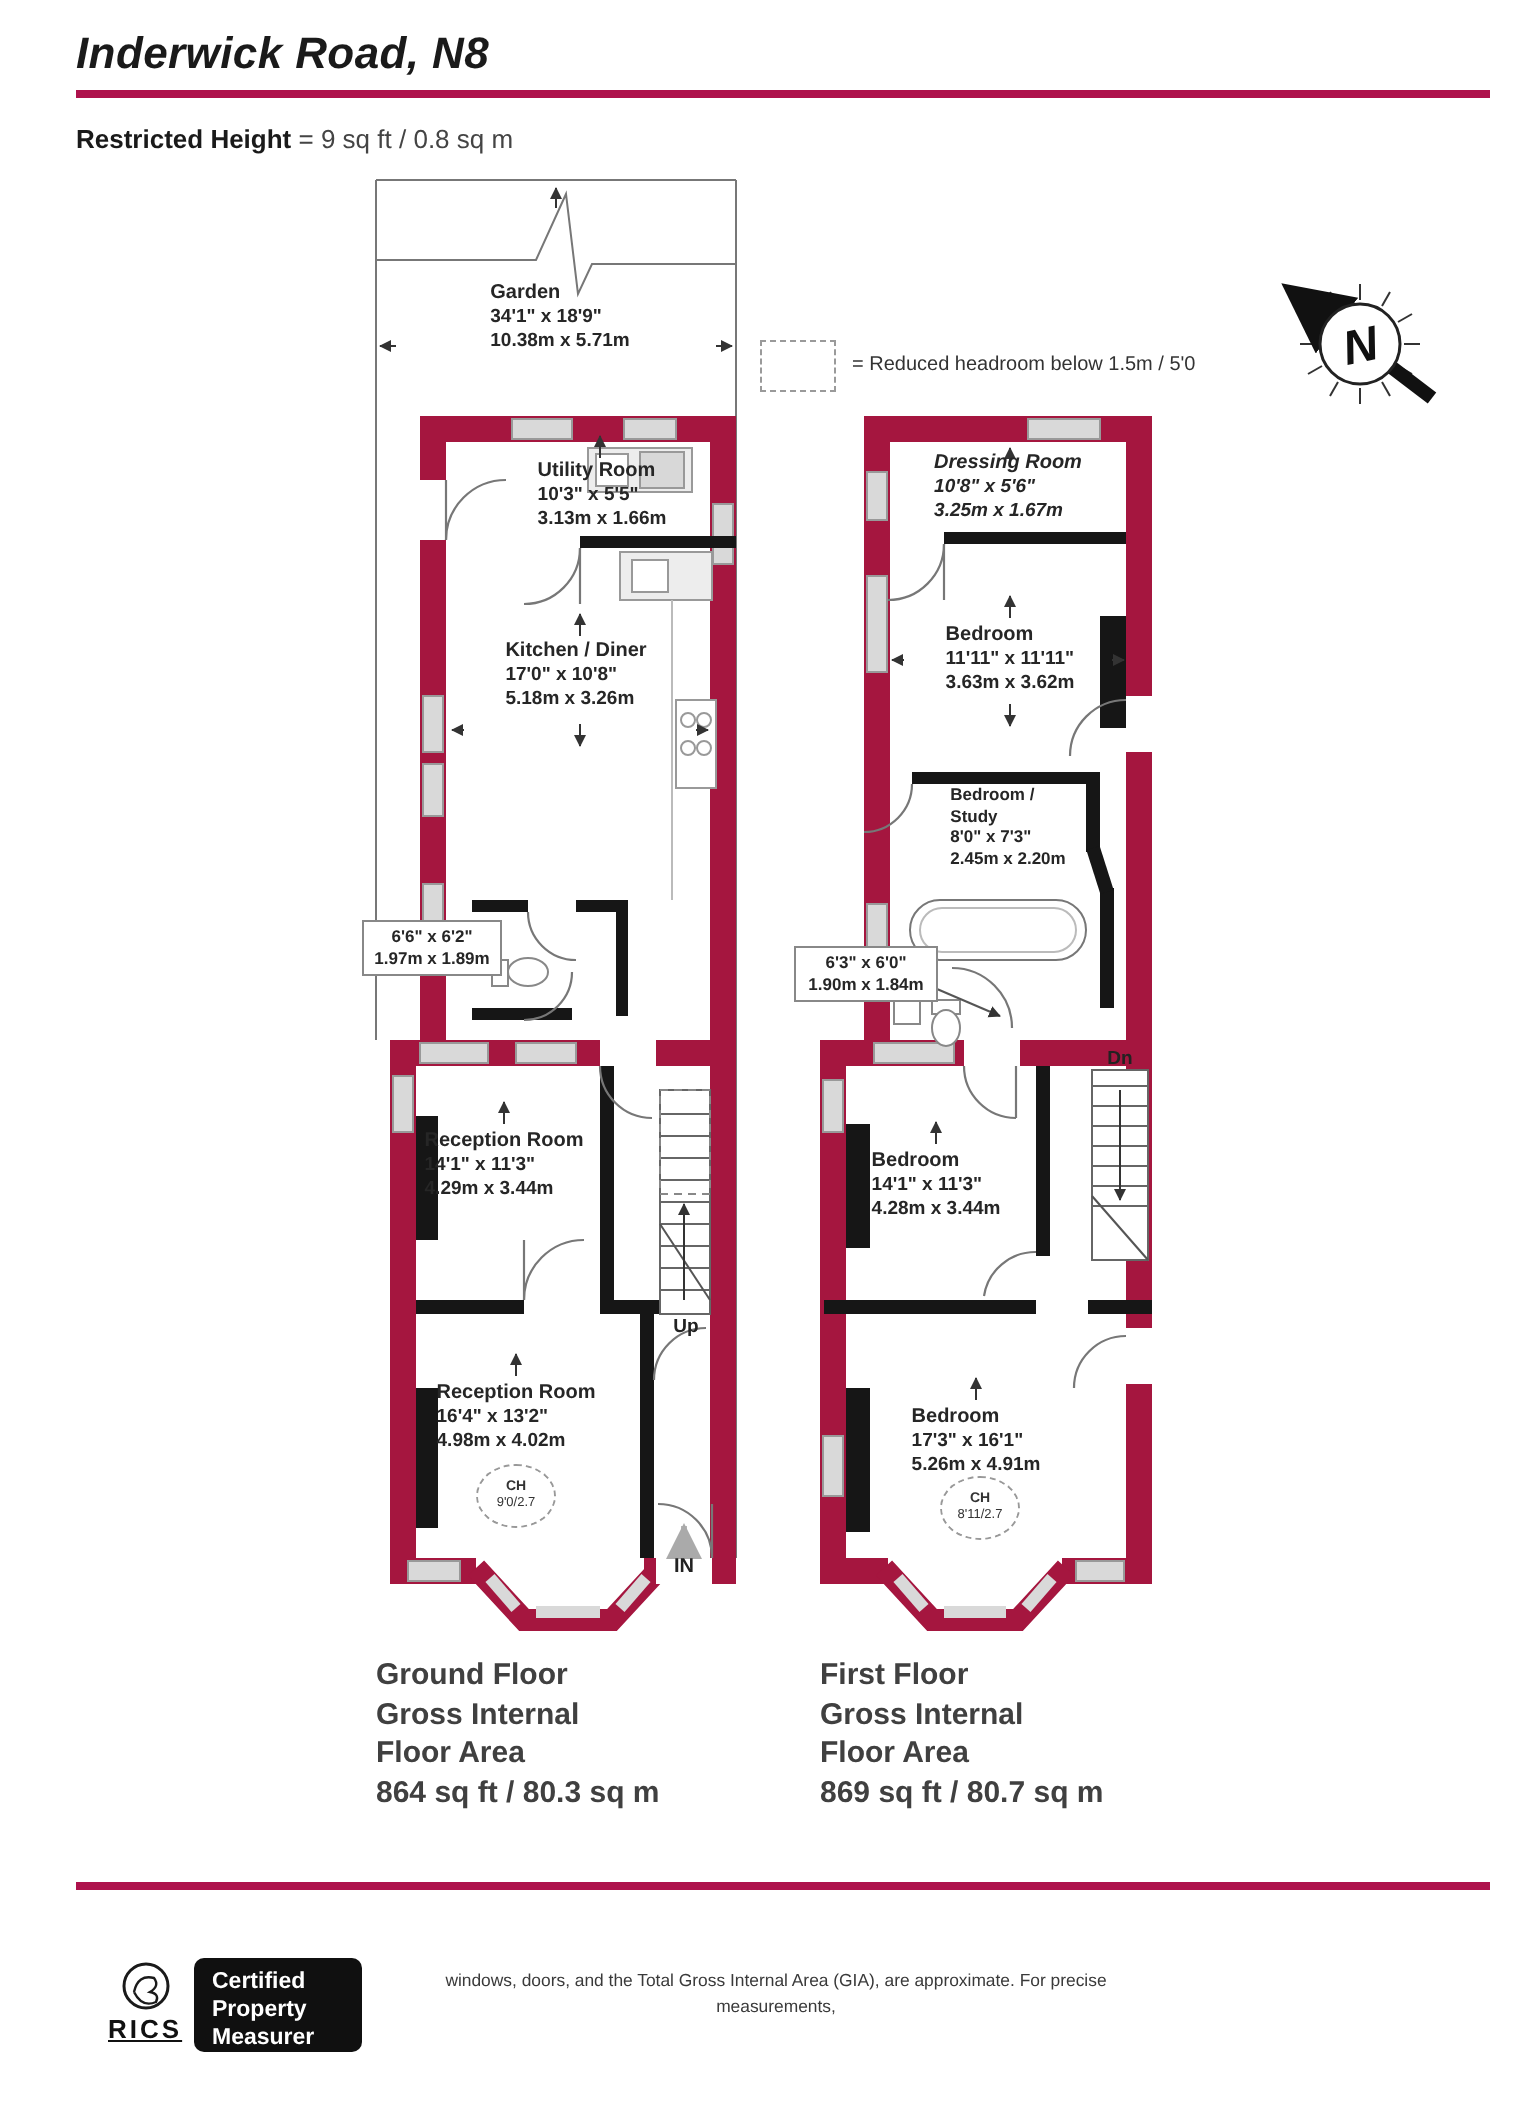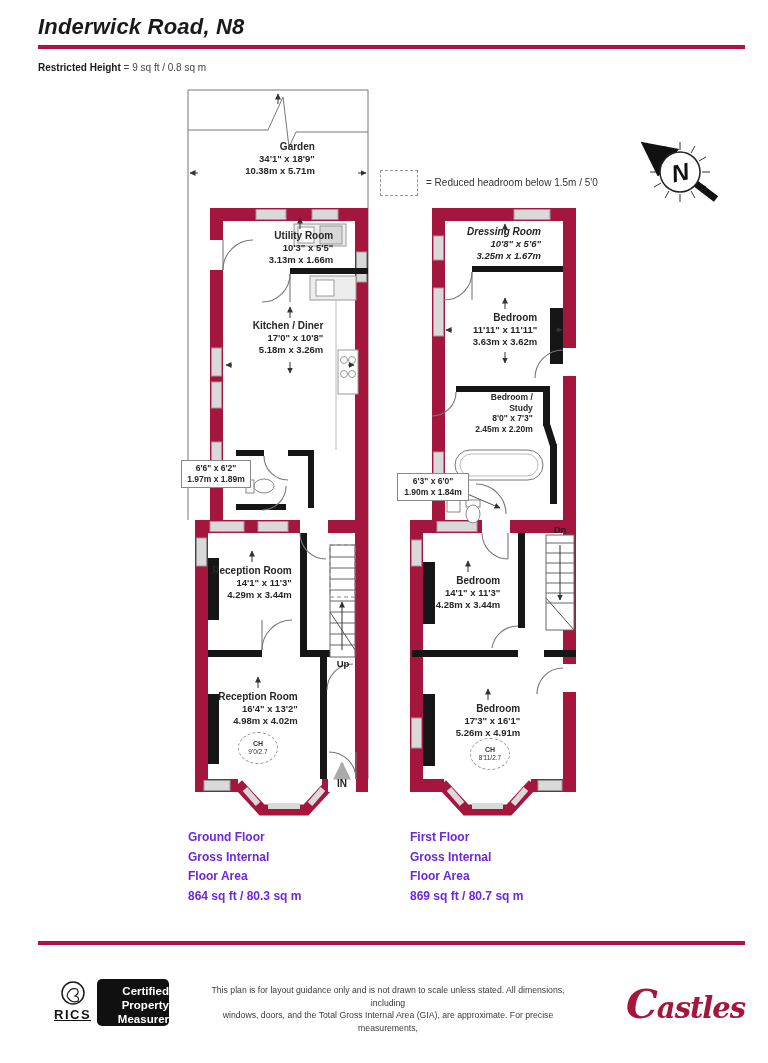--- a/index.html
+++ b/index.html
@@ -5,42 +5,42 @@
   html,body{margin:0;padding:0;background:#fff;}
   .page{position:relative;width:768px;height:1063px;background:#fff;overflow:hidden;
         font-family:"Liberation Sans",sans-serif;color:#1a1a1a;}
   .abs{position:absolute;}
   
   .title{left:38px;top:14px;font-size:22px;font-weight:bold;letter-spacing:.2px;font-style:italic;}
   .gia{right:24px;top:19px;font-size:15.5px;text-align:right;color:#222;}
   .gia b{font-weight:bold;}
   .gia span{font-weight:normal;color:#3a3a3a;margin-left:4px;}
   .rule{height:3.5px;background:#AE124C;left:38px;width:707px;}
-  .restricted{left:38px;top:62px;font-size:10px;color:#444;}
+  .restricted{left:38px;top:62px;font-size:13px;color:#444;}
   .restricted b{color:#1a1a1a;}
   
-  .lbl{position:absolute;transform:translateX(-50%);text-align:right;font-weight:bold;
+  .lbl{position:absolute;transform:translateX(-50%);text-align:left;font-weight:bold;
        color:#262626;font-size:9.5px;line-height:12px;white-space:nowrap;}
   .lbl .nm{font-size:10px;}
   .callout{position:absolute;background:#fff;border:1px solid #888;font-weight:bold;
        font-size:8.5px;line-height:11px;text-align:center;padding:2px 3px;white-space:nowrap;color:#262626;}
   .ch{position:absolute;border:1px dashed #999;border-radius:50%;width:38px;height:30px;
       display:flex;flex-direction:column;align-items:center;justify-content:center;
       font-size:6.5px;line-height:8px;color:#333;transform:translate(-50%,-50%);}
   .ch b{font-size:7px;}
   .tinylbl{position:absolute;transform:translateX(-50%);font-weight:bold;font-size:9.5px;color:#222;}
   
   .legendbox{left:380px;top:170px;width:36px;height:24px;border:1.5px dashed #9a9a9a;background:#fff;}
   .legendtxt{left:426px;top:177px;font-size:10px;color:#333;}
   
-  .area{font-size:12px;font-weight:bold;color:#6d28d9;line-height:19.5px;}
+  .area{font-size:15px;font-weight:bold;color:#404040;line-height:19.5px;}
   
   .ricsword{left:54px;top:1007px;font-size:13px;font-weight:bold;letter-spacing:1.5px;color:#111;text-decoration:underline;}
-  .badge{left:97px;top:979px;width:72px;height:47px;background:#101010;border-radius:5px;
-         color:#fff;font-weight:bold;font-size:11.5px;line-height:14px;padding:5px 0 0 9px;box-sizing:border-box;text-align:right;}
+  .badge{left:97px;top:979px;width:84px;height:47px;background:#101010;border-radius:5px;
+         color:#fff;font-weight:bold;font-size:11.5px;line-height:14px;padding:5px 0 0 9px;box-sizing:border-box;}
   .disclaimer{left:196px;top:984px;width:384px;text-align:center;font-size:8.7px;
               line-height:12.5px;color:#3a3a3a;}
   .castles{left:626px;top:980px;font-family:"DejaVu Serif",serif;font-style:italic;font-weight:bold;
            font-size:29px;color:#A5163F;letter-spacing:-1px;}
   .castles::first-letter{font-size:40px;}
 </style>
 </head>
 <body>
 
 <div class="page">
@@ -402,18 +402,16 @@
   </div>
 
   <div class="abs rule" style="top:941px;"></div>
   <div class="abs ricsword">RICS</div>
   <div class="abs badge">
     <div>Certified</div>
     <div>Property</div>
     <div>Measurer</div>
   </div>
   <div class="abs disclaimer">
-    <div>This plan is for layout guidance only and is not drawn to scale unless stated. All dimensions, including</div>
     <div>windows, doors, and the Total Gross Internal Area (GIA), are approximate. For precise measurements,</div>
   </div>
-  <div class="abs castles">Castles</div>
 
 </div>
 
 </body></html>

